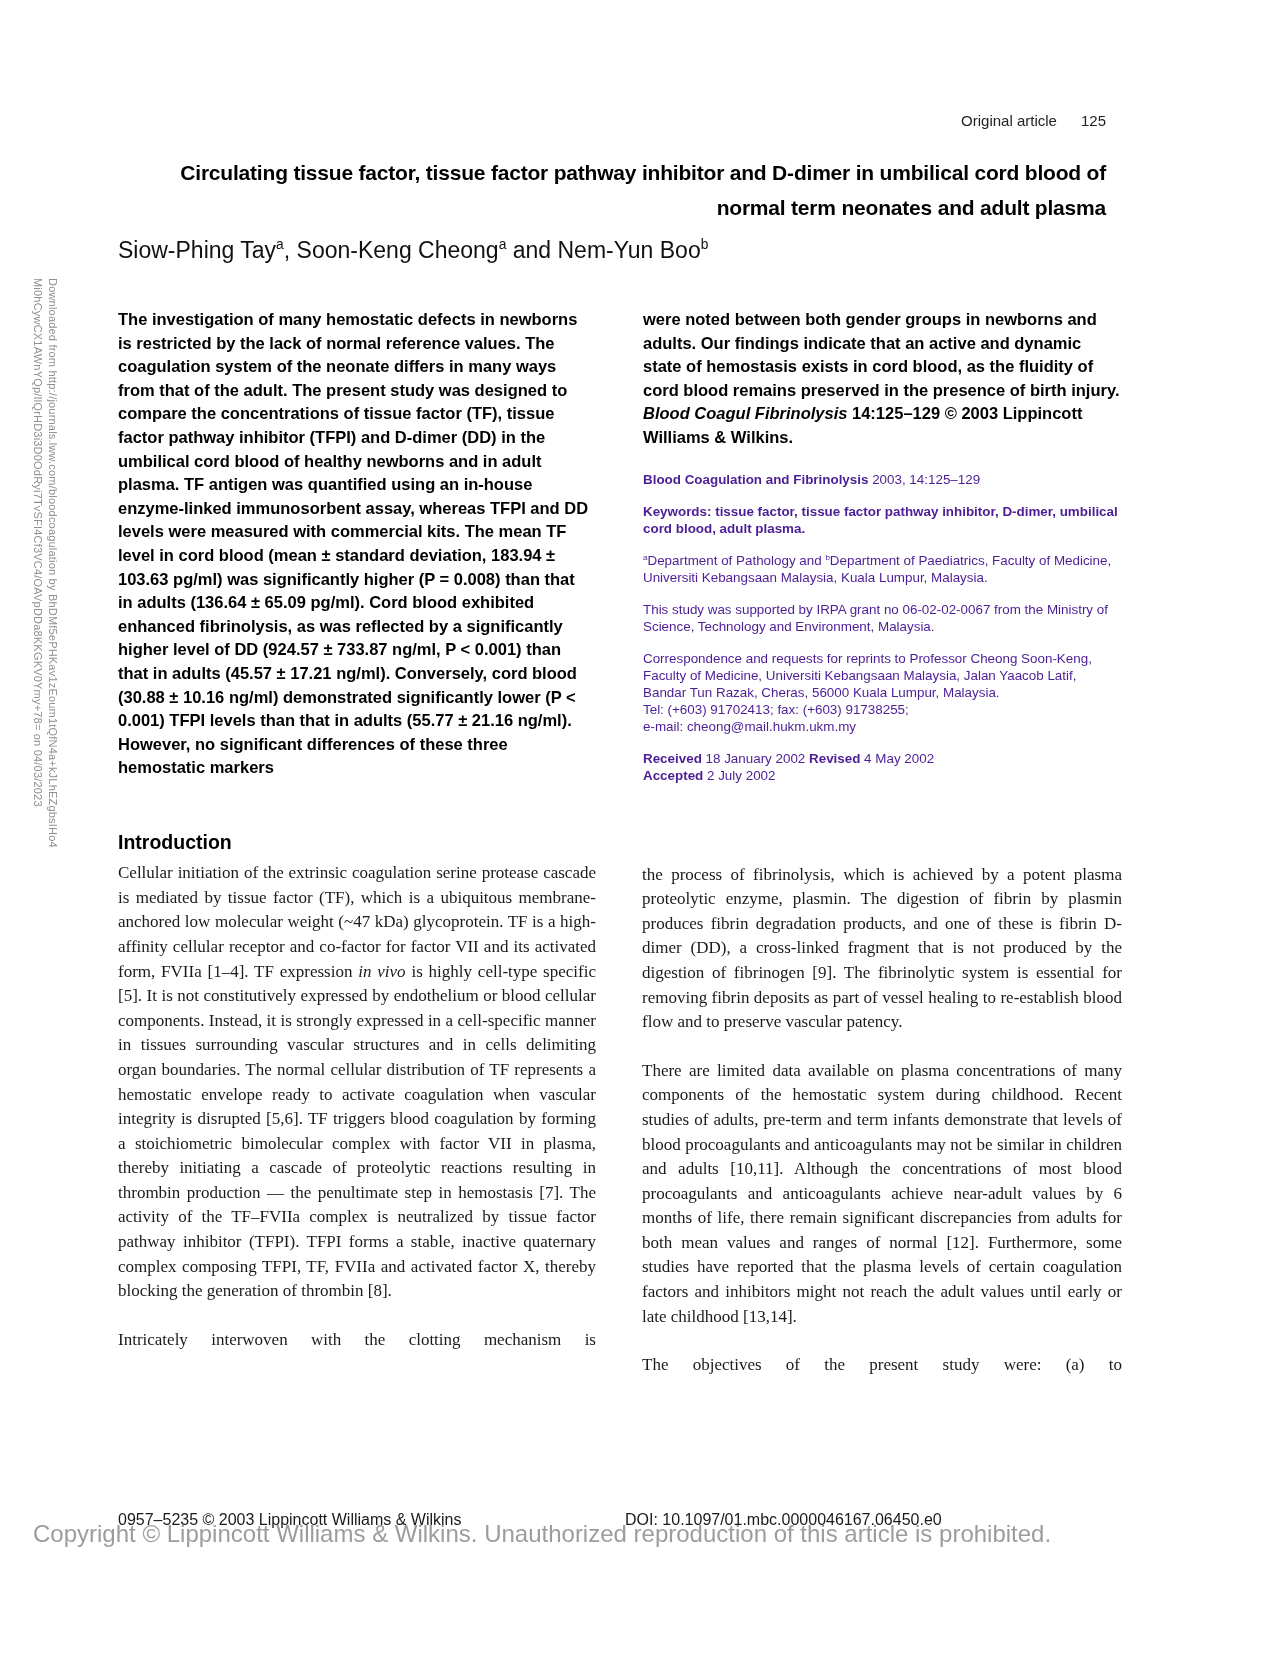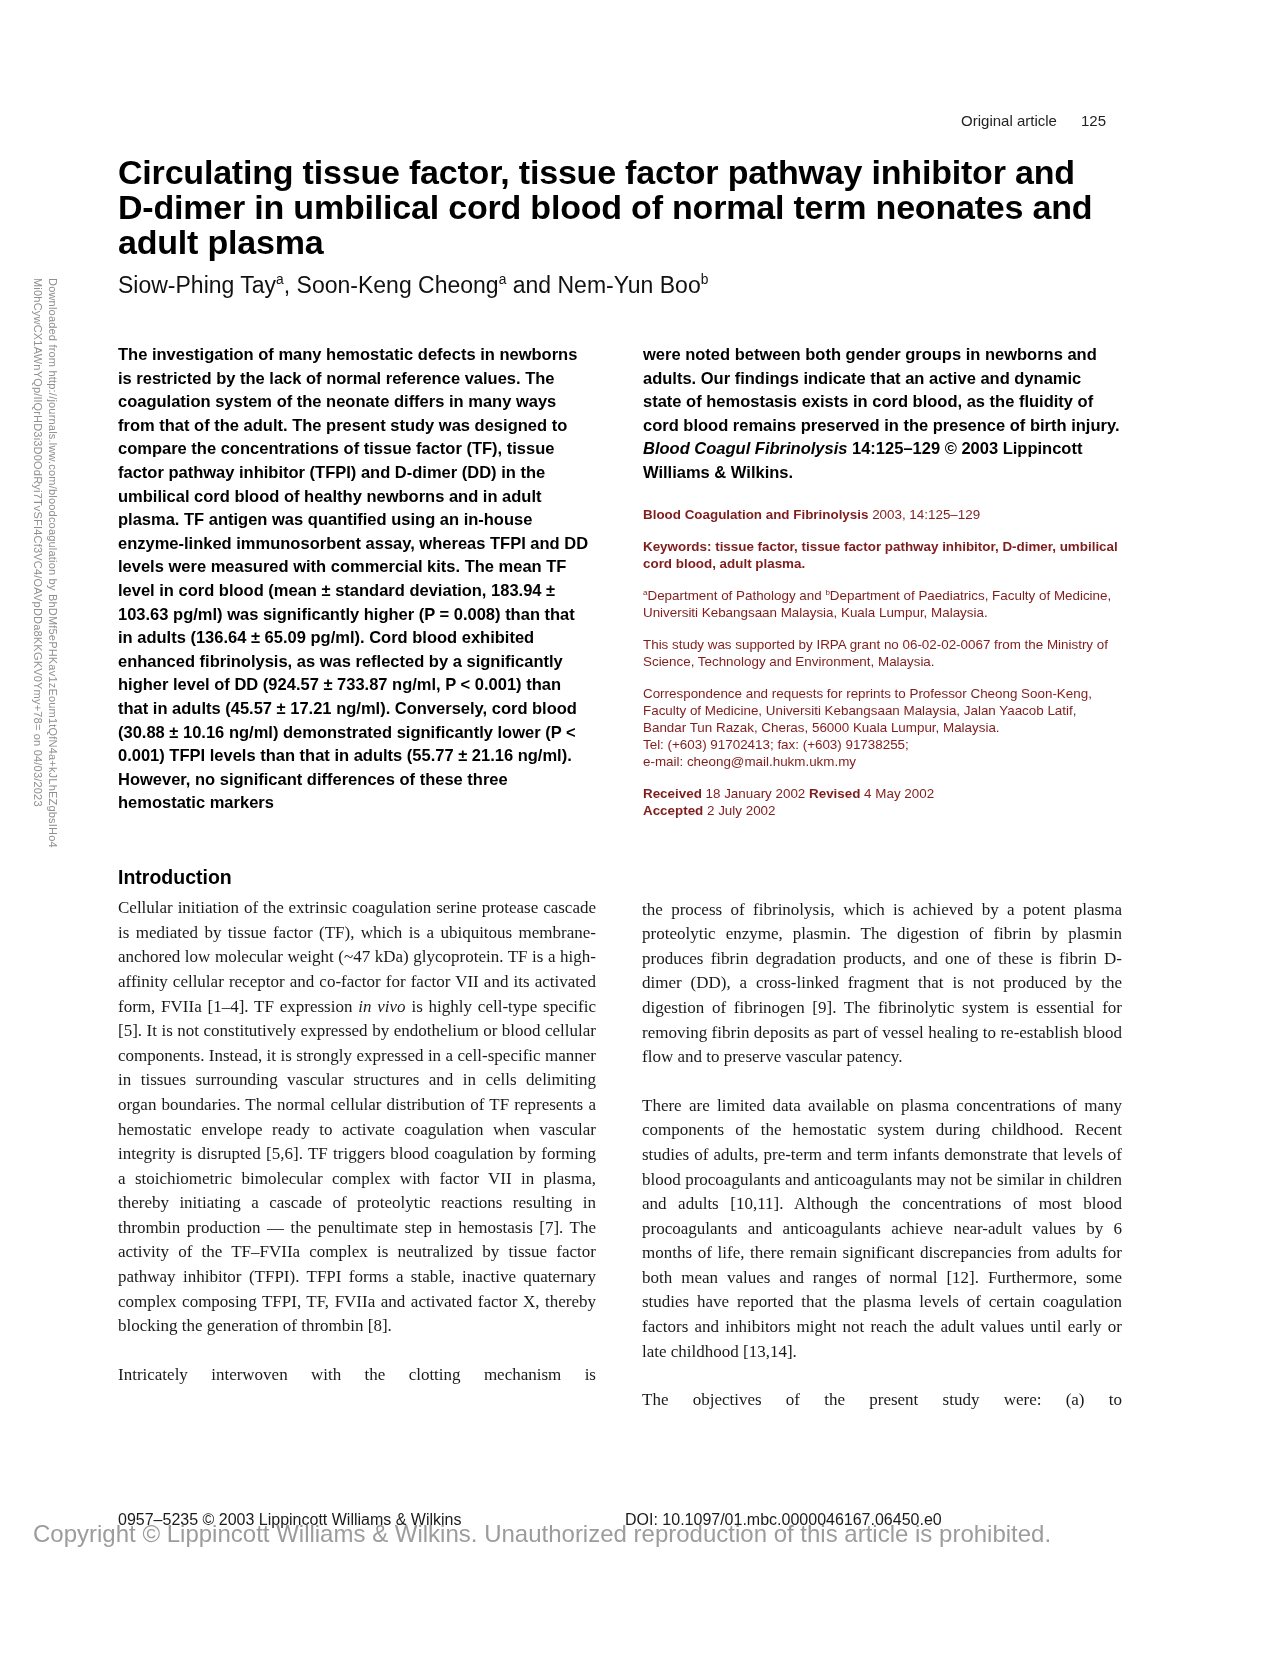--- a/index.html
+++ b/index.html
@@ -39,25 +39,26 @@
   .header-row {
     margin-top: 104px;
     text-align: right;
     font-size: 15px;
     color: #222;
   }
   .header-row .pgnum { margin-left: 24px; }
 
   .title {
     margin: 26px 0 0 0;
-    font-size: 34px;
+    font-size: 21px;
     line-height: 35px;
     font-weight: bold;
     letter-spacing: -0.2px;
     color: #000;
+    text-align: right;
   }
 
   .authors {
     margin-top: 12px;
     font-size: 23px;
     color: #111;
   }
   .authors sup, .aff sup { font-size: 60%; line-height: 0; }
 
   .abstract-grid {
@@ -70,21 +71,21 @@
     font-weight: bold;
     font-size: 16.5px;
     line-height: 23.6px;
     color: #000;
   }
   .abstract-text .jrnl { font-style: italic; }
 
   .meta {
     font-size: 13.4px;
     line-height: 17px;
-    color: #7f1d1d;
+    color: #4c1d95;
   }
   .meta-block { margin-top: 15px; }
   .meta-block.first { margin-top: 21px; }
   .bold { font-weight: bold; }
 
   .body-grid {
     display: grid;
     grid-template-columns: 478px 480px;
     column-gap: 46px;
     margin-top: 46px;

